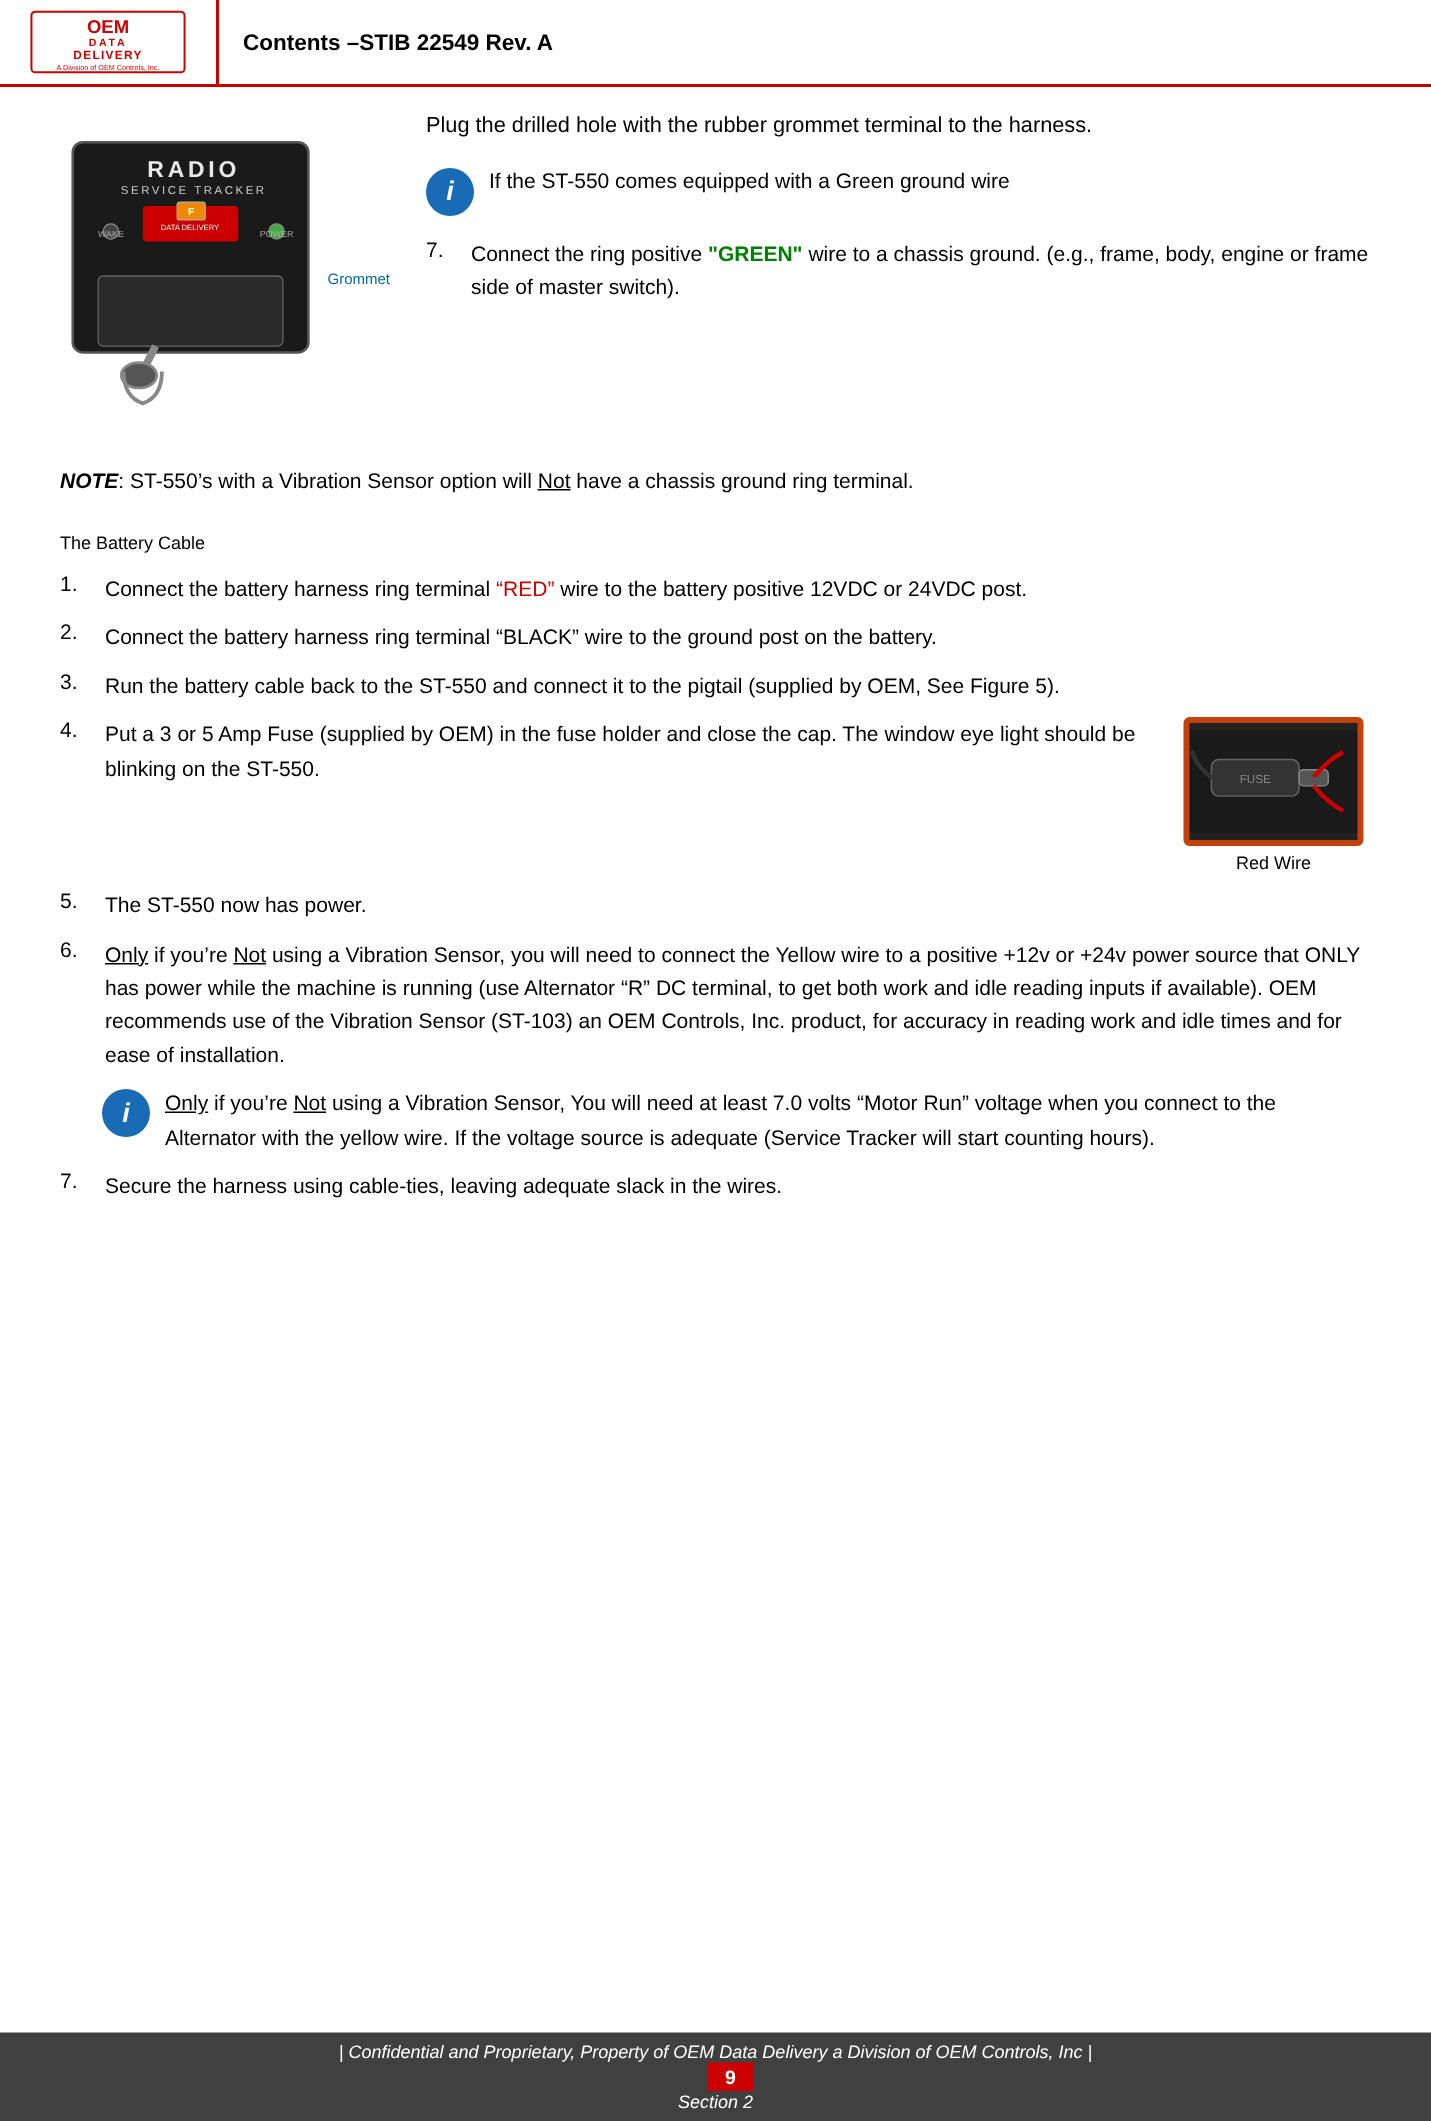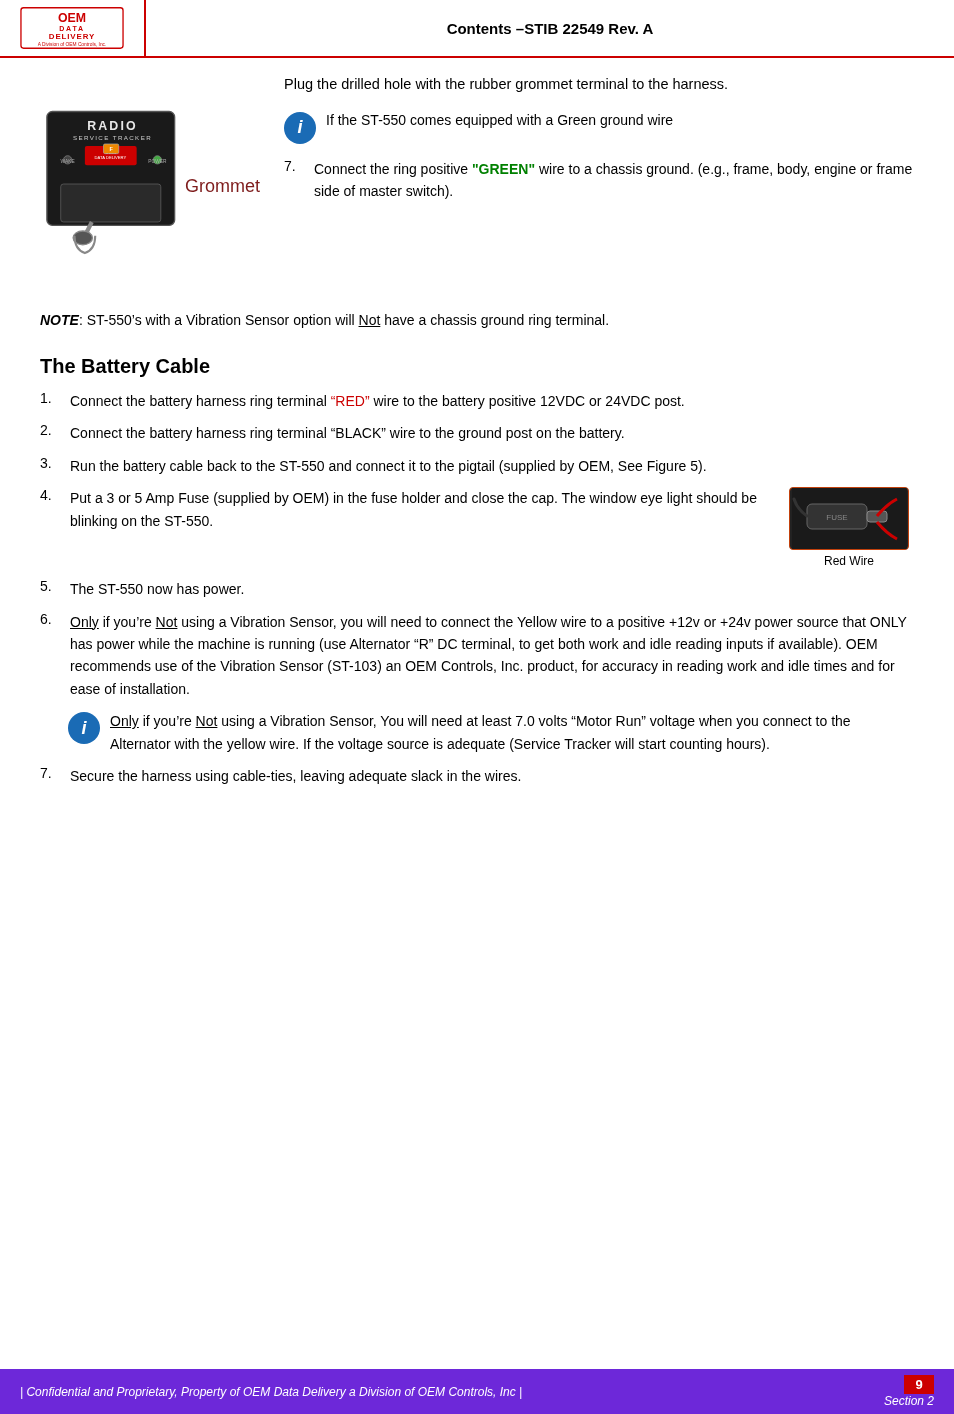--- a/index.html
+++ b/index.html
@@ -35,22 +35,22 @@
       height: 44px;
       display: flex;
       flex-direction: column;
       align-items: center;
       justify-content: center;
     }
     .header-title {
       flex: 1;
       display: flex;
       align-items: center;
-      justify-content: center;
-      padding: 6px 5px;
+      justify-content: flex-start;
+      padding: 6px 16px;
     }
     .header-title span {
       font-size: 15px;
       font-weight: 600;
       color: #000;
     }
 
     
     .content {
       padding: 0 40px 40px 40px;
@@ -63,22 +63,22 @@
       margin-bottom: 16px;
     }
     .device-image {
       width: 220px;
       flex-shrink: 0;
       display: flex;
       flex-direction: row;
       align-items: center;
     }
     .grommet-label {
-      font-size: 18px;
-      color: #7f1d1d;
+      font-size: 10px;
+      color: #0369a1;
       margin-top: 4px;
     }
 
     
     .top-right {
       flex: 1;
       display: flex;
       flex-direction: column;
       gap: 8px;
     }
@@ -119,22 +119,22 @@
     .note-block {
       margin: 10px 0 16px 0;
       font-size: 14px;
       line-height: 1.5;
     }
     .note-bold { font-weight: 700; font-style: italic; }
     .underline { text-decoration: underline; }
 
     
     .section-heading {
-      font-size: 20px;
-      font-weight: 700;
+      font-size: 12px;
+      font-weight: 400;
       margin: 24px 0 12px 0;
     }
 
     
     .num-list {
       list-style: none;
       margin: 0;
       padding: 0;
     }
     .num-item {
@@ -166,23 +166,23 @@
     }
     .red-wire-box {
       width: 130px;
       flex-shrink: 0;
       display: flex;
       flex-direction: column;
       align-items: center;
     }
     .red-wire-img {
       width: 120px;
-      height: 63px;
+      height: 86px;
       background: #222;
-      border: 1px solid #c2410c;
+      border: 4px solid #c2410c;
       border-radius: 4px;
       position: relative;
       overflow: hidden;
       display: flex;
       align-items: center;
       justify-content: center;
     }
     .red-wire-label {
       font-size: 12px;
       margin-top: 4px;
@@ -200,28 +200,29 @@
       font-size: 14px;
       line-height: 1.6;
     }
 
     
     .footer {
       position: absolute;
       bottom: 0;
       left: 0;
       right: 0;
-      background: #6d28d9;
+      background: #404040;
       color: #fff;
       display: flex;
       justify-content: space-between;
       align-items: center;
       padding: 6px 20px;
       font-size: 12px;
       font-style: italic;
+      flex-direction: column;
     }
     .footer-page {
       font-style: normal;
       font-size: 13px;
       font-weight: 700;
       background: #c00;
       color: #fff;
       padding: 2px 10px;
       min-width: 30px;
       text-align: center;

